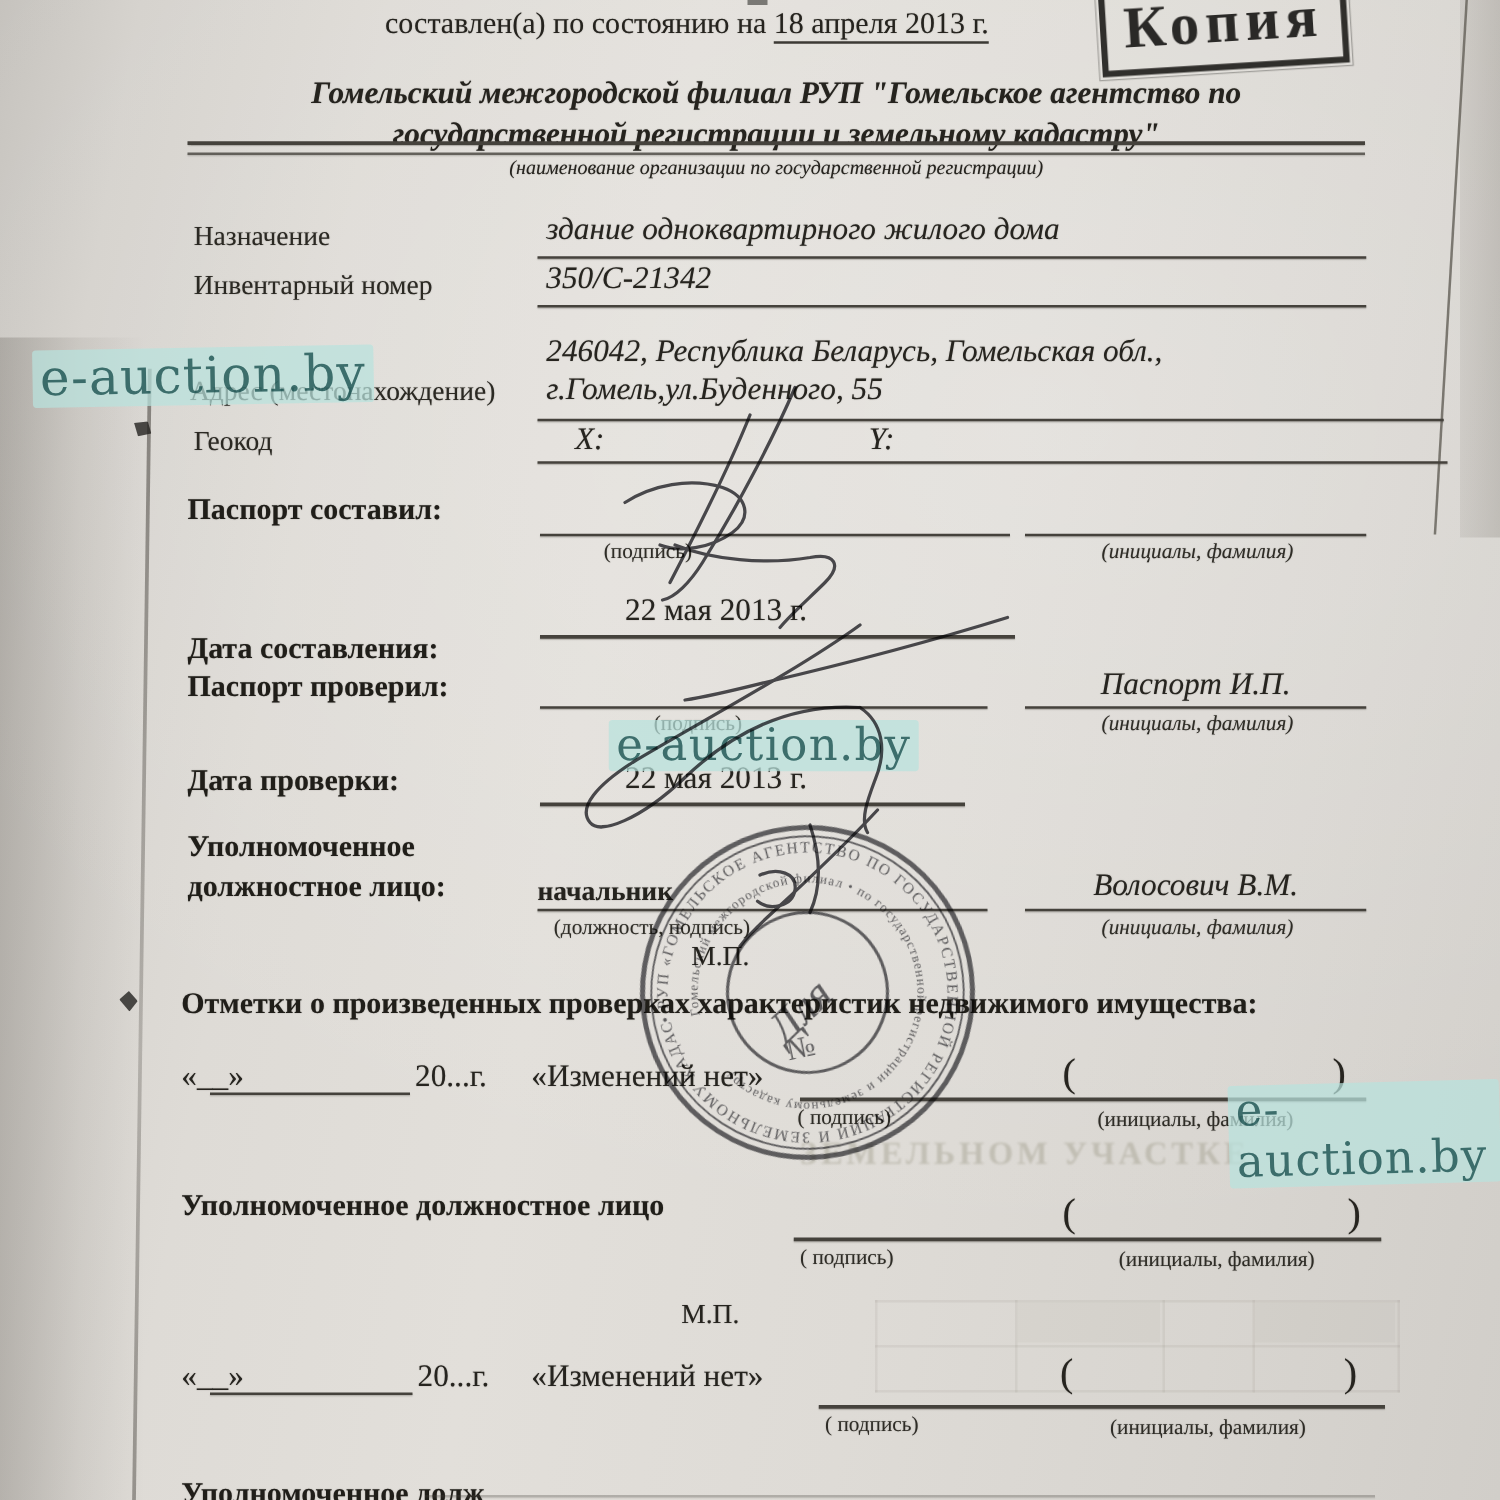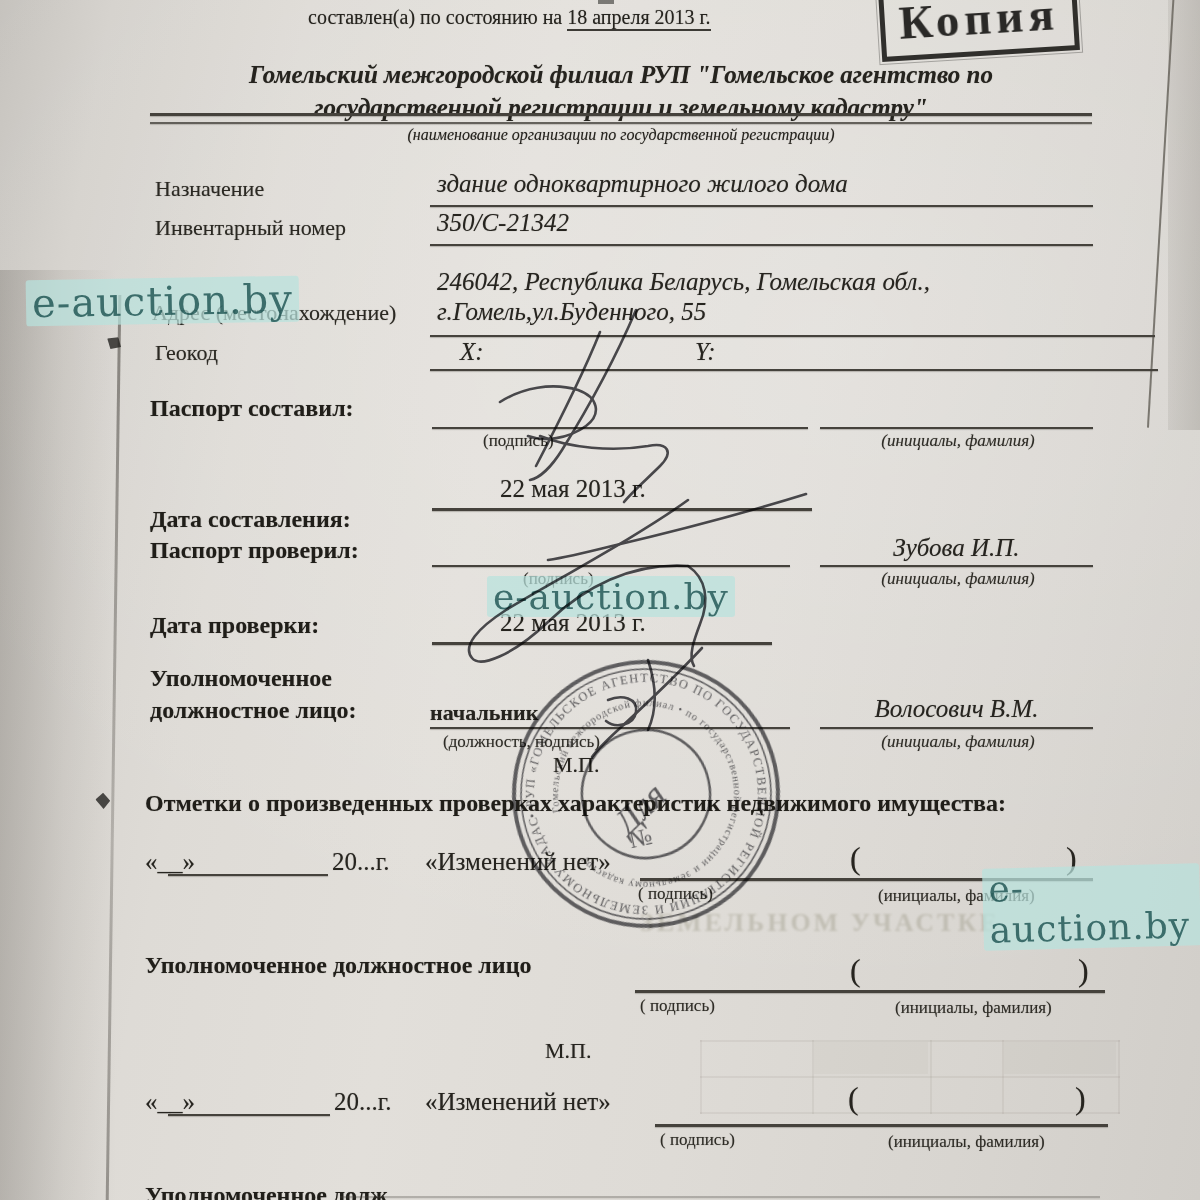--- a/index.html
+++ b/index.html
@@ -55,21 +55,21 @@
 <div id="page">
 
   <div class="abs left-strip"></div>
   <div class="abs fold-line"></div>
   <div class="abs right-line"></div>
   <div class="abs right-shade"></div>
   <div class="abs mark" style="left:106px;top:336px;width:16px;height:14px;transform:rotate(24deg);clip-path:polygon(0 40%,60% 0,100% 55%,45% 100%);"></div>
   <div class="abs mark" style="left:96px;top:793px;width:14px;height:16px;transform:rotate(-14deg);clip-path:polygon(0 30%,65% 0,100% 60%,40% 100%);"></div>
   <div class="abs mark" style="left:598px;top:0;width:16px;height:4px;opacity:.55;"></div>
 
-  <div class="abs txt" style="left:308px;top:6px;font-size:20px;">
+  <div class="abs txt" style="left:308px;top:6px;font-size:24px;">
     <span>составлен(а) по состоянию на</span>
     <span class="u">18 апреля 2013 г.</span>
   </div>
 
   <div id="kopiya">Копия</div>
 
   <div class="abs center" style="left:150px;top:58px;width:942px;">
     <div class="txt" style="font-size:25px;font-weight:700;line-height:33px;">Гомельский межгородской филиал РУП "Гомельское агентство по</div>
     <div class="txt" style="font-size:25px;font-weight:700;line-height:33px;">государственной регистрации и земельному кадастру"</div>
   </div>
@@ -101,21 +101,21 @@
   <div class="rule" style="left:820px;top:427px;width:273px;"></div>
   <div class="abs center txt cap" style="left:828px;top:431px;width:260px;">(инициалы, фамилия)</div>
 
   <div class="abs txt blbl" style="left:150px;top:478px;margin-top:28px;">Дата составления:</div>
   <div class="abs txt plain" style="left:500px;top:475px;">22 мая 2013 г.</div>
   <div class="rule rule-thick" style="left:432px;top:508px;width:380px;"></div>
 
   <div class="abs txt blbl" style="left:150px;top:537px;">Паспорт проверил:</div>
   <div class="rule" style="left:432px;top:565px;width:358px;"></div>
   <div class="abs txt cap" style="left:523px;top:569px;">(подпись)</div>
-  <div class="abs center txt plain" style="left:820px;top:534px;width:273px;">Зубова И.П.</div>
+  <div class="abs center txt plain" style="left:820px;top:534px;width:273px;">Паспорт И.П.</div>
   <div class="rule" style="left:820px;top:565px;width:273px;"></div>
   <div class="abs center txt cap" style="left:828px;top:569px;width:260px;">(инициалы, фамилия)</div>
 
   <div class="abs txt blbl" style="left:150px;top:612px;">Дата проверки:</div>
   <div class="abs txt plain" style="left:500px;top:609px;">22 мая 2013 г.</div>
   <div class="rule rule-thick" style="left:432px;top:642px;width:340px;"></div>
 
   <div class="abs txt blbl" style="left:150px;top:665px;">Уполномоченное</div>
   <div class="abs txt blbl" style="left:150px;top:697px;">должностное лицо:</div>
   <div class="abs txt" style="left:430px;top:700px;font-size:22px;font-weight:700;">начальник</div>

